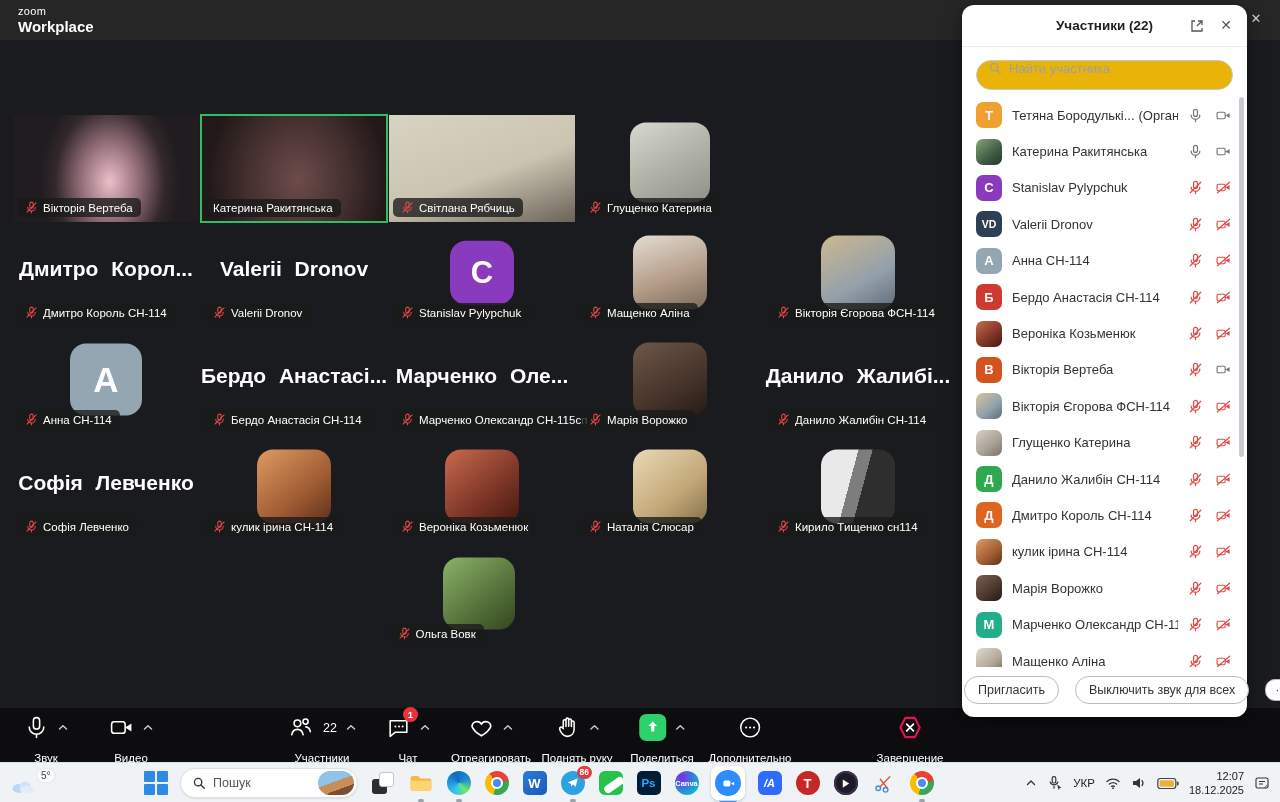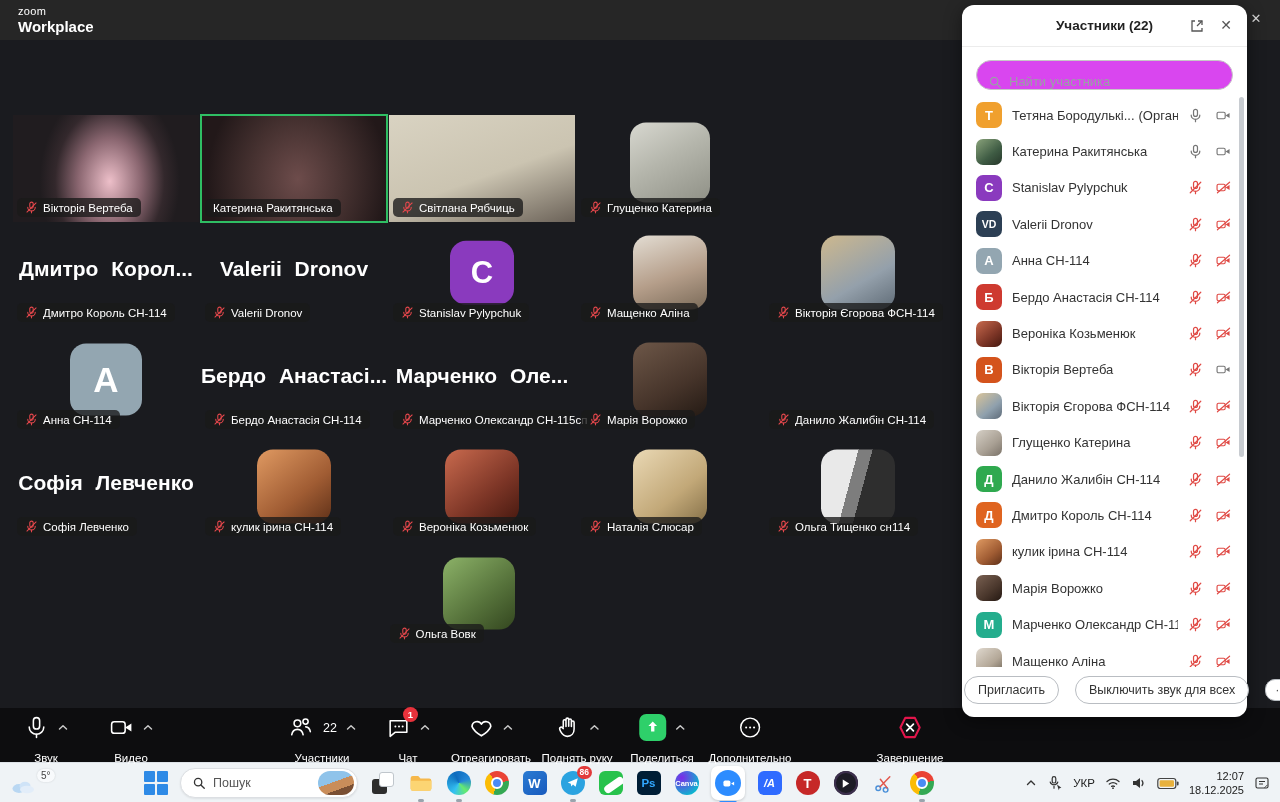--- a/index.html
+++ b/index.html
@@ -37,22 +37,22 @@
   .svgbox{display:flex}
   .svgbox svg{width:100%;height:100%}
 
   
   .panel{position:absolute;left:962px;top:5px;width:285px;height:712px;background:#fff;border-radius:12px;
     box-shadow:0 4px 18px rgba(0,0,0,.45);display:flex;flex-direction:column;z-index:10}
   .phead{height:42px;border-bottom:1px solid #ececec;display:flex;align-items:center;justify-content:center;
     position:relative;font-size:13.5px;font-weight:700;color:#222;flex:none}
   .ph-popout{position:absolute;right:42px;top:13px;width:16px;height:16px;color:#555}
   .ph-close{position:absolute;right:15px;top:12px;font-size:14px;color:#555}
-  .psearch{margin:13px 14px 4px;height:30px;border:1px solid #c7c7c7;border-radius:16px;display:flex;align-items:flex-end;
-    gap:7px;padding:0 11px;flex:none;background:#d946ef}
+  .psearch{margin:13px 14px 4px;height:30px;border:1px solid #c7c7c7;border-radius:16px;display:flex;align-items:flex-start;
+    gap:7px;padding:0 11px;flex:none;background:#eab308}
   .psearch .svgbox{width:14px;height:14px}
   .psearch input{border:0;outline:0;flex:1;font-size:13px;color:#333;font-family:inherit;background:transparent}
   .psearch input::placeholder{color:#9aa0a6}
   #plist{flex:1;overflow:hidden;position:relative;padding-top:3px}
   .prow{height:36.4px;display:flex;align-items:center;padding:0 16px 0 14px;gap:10px}
   .pav{width:26px;height:26px;border-radius:7px;flex:none;display:flex;align-items:center;justify-content:center;
     color:#fff;font-weight:700;font-size:13px}
   .pname{font-size:13px;color:#333;white-space:nowrap;overflow:hidden;flex:1}
   .pname .suffix{margin-left:4px}
   .picons{display:flex;gap:13px;flex:none;align-items:center}
@@ -350,20 +350,21 @@
                 <rect x="5.9" y="1.4" width="4.2" height="7.6" rx="2.1"></rect>
                 <path d="M3.4 7.6a4.6 4.6 0 0 0 9.2 0"></path>
                 <path d="M8 12.2v2.4"></path>
                 <path d="M2.4 13.6 13.6 2.4"></path>
               </svg>
             </span>
             <span>Марія Ворожко</span>
           </div>
         </div>
         <div class="tile">
+          <div class="bigname">Данило Жалибі...</div>
           <div class="nlabel">
             <span class="svgbox mutemic">
               <svg viewBox="0 0 16 16" fill="none" stroke="currentColor" stroke-width="1.3" stroke-linecap="round">
                 <rect x="5.9" y="1.4" width="4.2" height="7.6" rx="2.1"></rect>
                 <path d="M3.4 7.6a4.6 4.6 0 0 0 9.2 0"></path>
                 <path d="M8 12.2v2.4"></path>
                 <path d="M2.4 13.6 13.6 2.4"></path>
               </svg>
             </span>
             <span>Данило Жалибін СН-114</span>
@@ -431,21 +432,21 @@
           <div class="tile-avatar" style="background: linear-gradient(105deg, rgb(233, 233, 233) 0px, rgb(233, 233, 233) 40%, rgb(125, 125, 125) 40%, rgb(125, 125, 125) 55%, rgb(46, 46, 46) 55%); height: 74px; width: 74px;"></div>
           <div class="nlabel">
             <span class="svgbox mutemic">
               <svg viewBox="0 0 16 16" fill="none" stroke="currentColor" stroke-width="1.3" stroke-linecap="round">
                 <rect x="5.9" y="1.4" width="4.2" height="7.6" rx="2.1"></rect>
                 <path d="M3.4 7.6a4.6 4.6 0 0 0 9.2 0"></path>
                 <path d="M8 12.2v2.4"></path>
                 <path d="M2.4 13.6 13.6 2.4"></path>
               </svg>
             </span>
-            <span>Ольга Тищенко сн114</span>
+            <span>Кирило Тищенко сн114</span>
           </div>
         </div>
       </div>
       <div class="vrow centered">
         <div class="tile">
           <div class="tile-avatar" style="background: linear-gradient(140deg, rgb(140, 178, 104), rgb(85, 113, 58) 60%, rgb(51, 70, 31)); height: 72px; width: 72px;"></div>
           <div class="nlabel">
             <span class="svgbox mutemic">
               <svg viewBox="0 0 16 16" fill="none" stroke="currentColor" stroke-width="1.3" stroke-linecap="round">
                 <rect x="5.9" y="1.4" width="4.2" height="7.6" rx="2.1"></rect>

